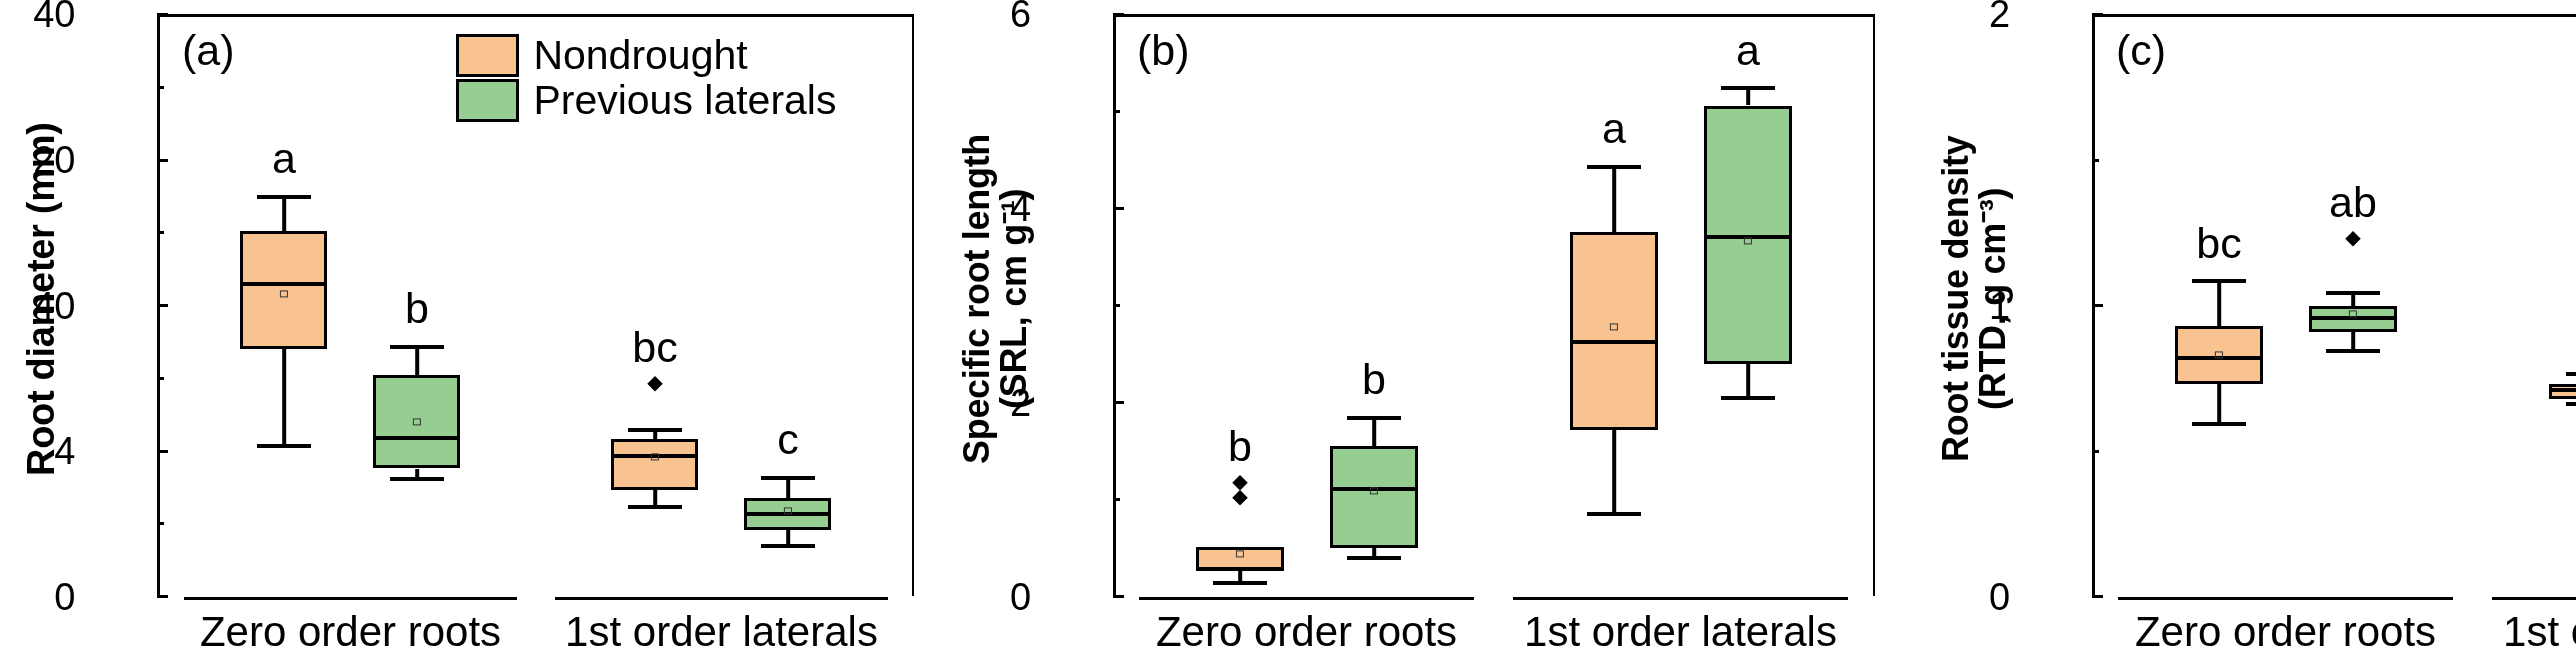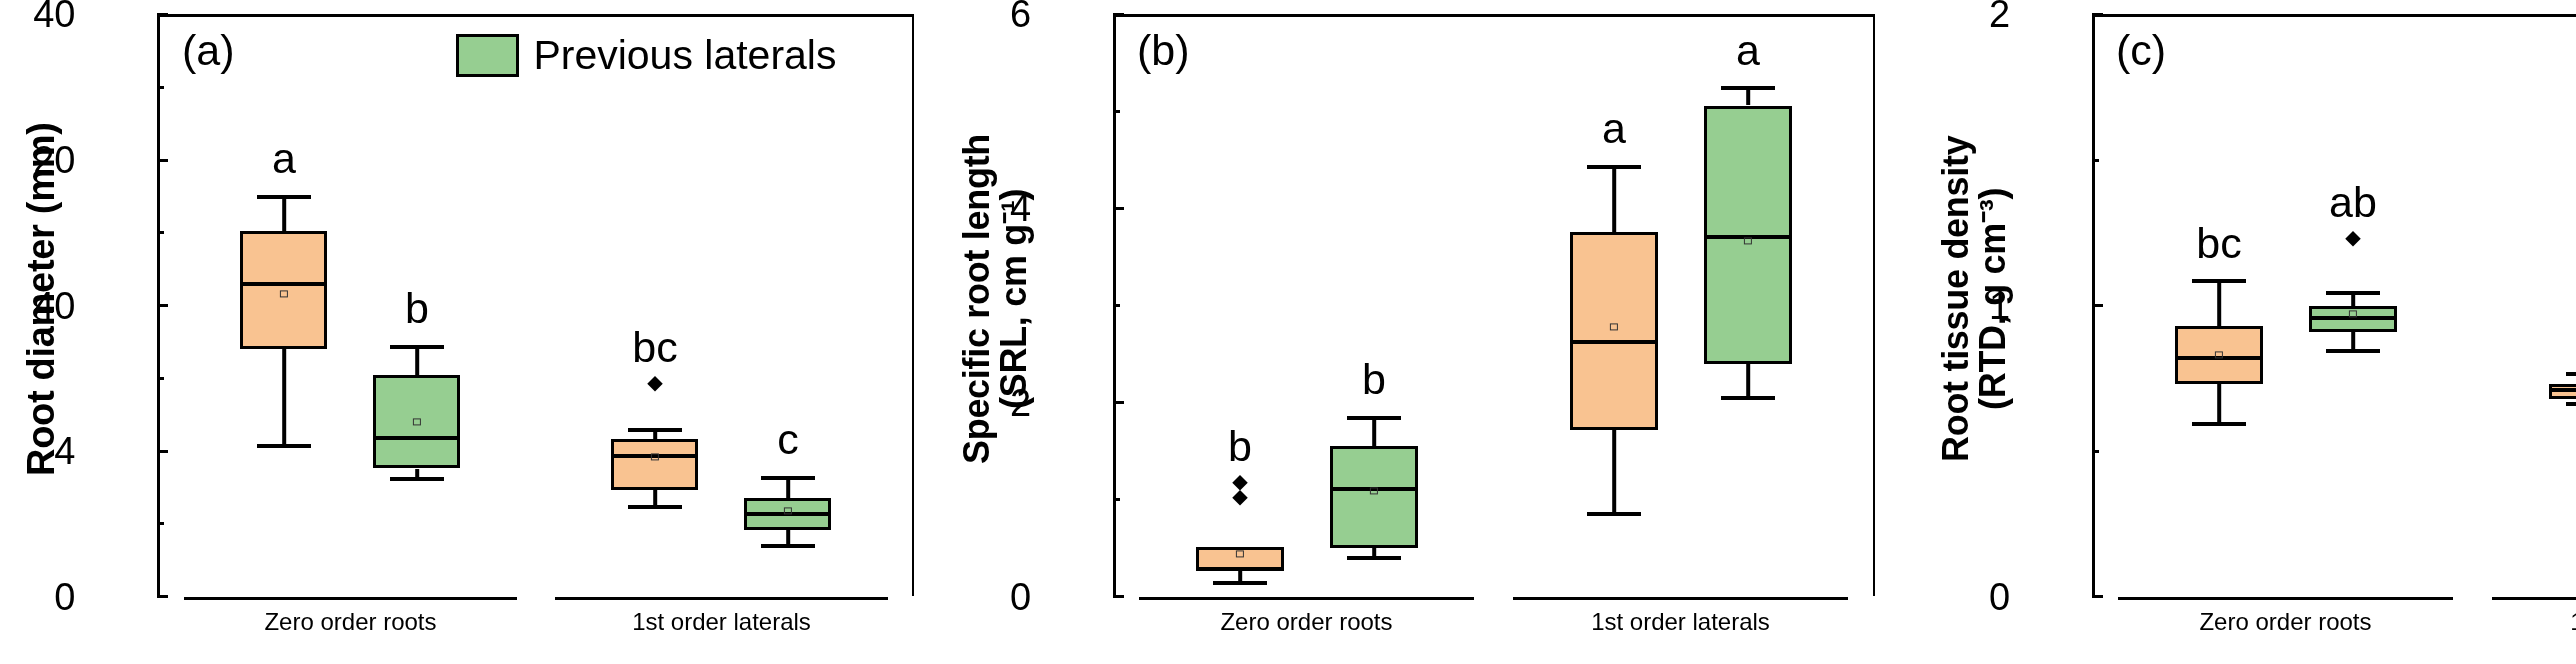--- a/index.html
+++ b/index.html
@@ -24,21 +24,21 @@
   .ticklabel{position:absolute;right:4.1px;transform:translateY(-50%);
      font-size:38px;line-height:1;text-align:right;white-space:nowrap;}
 
   .plotarea{position:absolute;top:0;background:#fff;}
   .axisline{position:absolute;background:#000;}
   .tickmark{position:absolute;background:#000;height:2.6px;width:11.3px;left:0;}
   .tickmark.minor{width:6.7px;}
 
   .baseline{position:absolute;background:#000;height:3.1px;}
 
-  .xticklabel{position:absolute;font-size:24px;white-space:nowrap;text-align:center;}
+  .xticklabel{position:absolute;font-size:42px;white-space:nowrap;text-align:center;}
 
   .panel-letter{position:absolute;font-size:43px;line-height:1;}
 
   
   .bp{position:absolute;}
   .bp .box{position:absolute;box-sizing:border-box;border:3.6px solid #000;}
   .bp .median{position:absolute;background:#000;height:3.6px;left:0;right:0;}
   .bp .meanmark{position:absolute;width:8.2px;height:7.2px;box-sizing:border-box;border:1.5px solid #333;background:transparent;transform:translate(-50%,-50%);}
   .bp .wstem{position:absolute;background:#000;width:3.6px;transform:translateX(-50%);}
   .bp .wcap{position:absolute;background:#000;height:3.6px;transform:translateX(-50%);}
@@ -119,20 +119,24 @@
         <div class="wcap" style="left: 788px; top: 476px; width: 54px; margin-left: -27px; transform: none;"></div>
         <div class="wstem" style="left: 788px; top: 530px; height: 14.6px;"></div>
         <div class="wcap" style="left: 788px; top: 544px; width: 54px; margin-left: -27px; transform: none;"></div>
         <div class="box" style="left: 744px; top: 498px; width: 87px; height: 32px; background: rgb(150, 206, 145);"></div>
         <div class="median" style="left: 744px; top: 512px; width: 87px; right: auto;"></div>
         <div class="meanmark" style="left: 788px; top: 511px;"></div>
       </div>
       <div class="siglabel" style="left: 788px; top: 418px;">c</div>
       <div class="legend" style="left: 456px; top: 34px;">
         <div class="legend-row">
+          <div class="legend-swatch" style="background: rgb(249, 195, 145);"></div>
+          <div class="legend-text">Nondrought</div>
+        </div>
+        <div class="legend-row">
           <div class="legend-swatch" style="background: rgb(150, 206, 145);"></div>
           <div class="legend-text">Previous laterals</div>
         </div>
       </div>
     </div>
   <div class="panel panel-b" id="panel1">
       <div class="ylabel two-line" style="left: 5.2px; width: 76px; top: 0px;">Specific root length
 (SRL, cm g⁻¹)</div>
       <div class="ticklabels" style="left: 5.2px;">
         <div class="ticklabel" style="top: 597px;">0</div>

